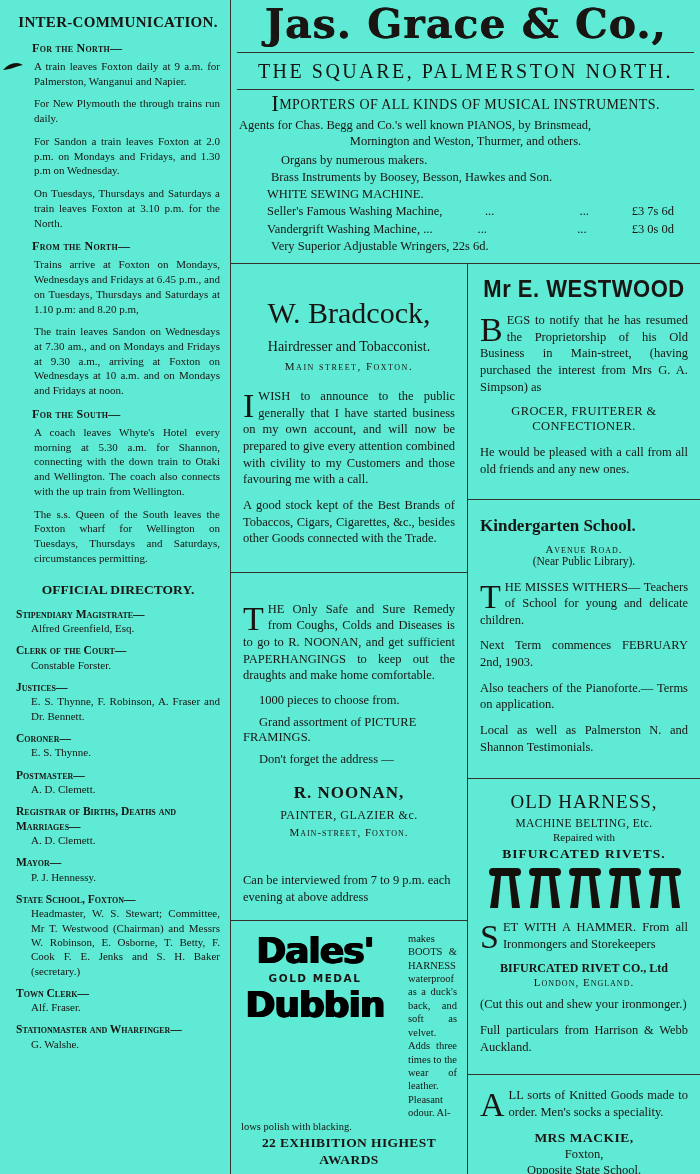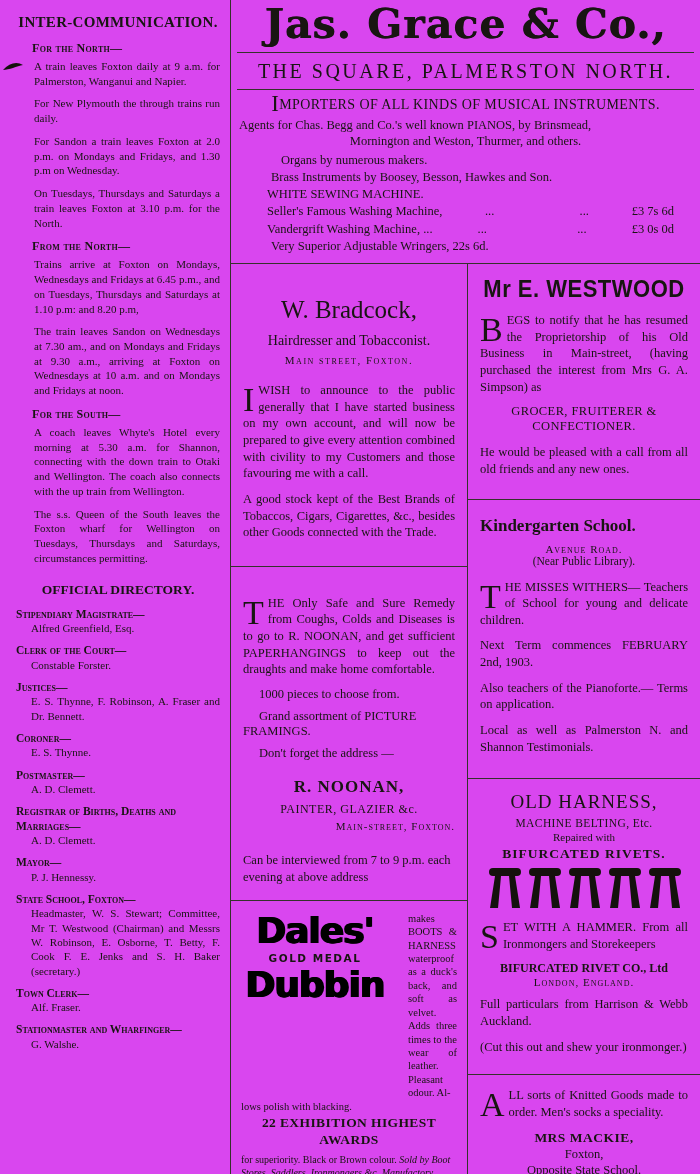--- a/index.html
+++ b/index.html
@@ -1,18 +1,18 @@
 <!DOCTYPE html>
 <html><head>
 <meta charset="utf-8">
 <style>
   html,body { margin:0; padding:0; background:#e8e4d8; }
   .page {
     position:relative; width:700px; height:1174px; overflow:hidden;
-    background:#d946ef; color:#181512;
+    background:#5eead4; color:#181512;
     font-family:"Liberation Serif", serif;
     display:flex; box-sizing:border-box;
   }
   .vdiv { width:1px; background:#35322c; flex:0 0 1px; }
   .hrule { border-top:1px solid #35322c; margin:0 -10px; }
 
   
   .col-left { width:230px; flex:0 0 230px; padding:8px 10px 0 16px; box-sizing:border-box; }
   .lc-title { text-align:center; font-size:15px; font-weight:bold; letter-spacing:.3px; margin:6px 0 10px; }
   .lc-head { font-weight:bold; font-size:12px; font-variant:small-caps; letter-spacing:.3px; margin:9px 16px 3px; }
@@ -44,30 +44,30 @@
 
   .two-cols { flex:1; display:flex; min-height:0; }
   .col-mid { flex:1; padding:0 10px; box-sizing:border-box; min-width:0; }
   .col-right { width:232px; flex:0 0 232px; padding:0 10px; box-sizing:border-box; }
 
   .ad-para { font-size:12.5px; line-height:1.33; text-align:justify; margin:0 0 9px; }
   .dropcap { float:left; font-size:34px; line-height:.8; padding:4px 4px 0 0; }
 
   
   .brad { padding:32px 2px 16px; }
-  .brad-name { text-align:center; font-size:25px; margin:0 0 9px; }
+  .brad-name { text-align:center; font-size:30px; margin:0 0 9px; }
   .brad-occ { text-align:center; font-size:14px; margin:0 0 5px; }
   .brad-addr { text-align:center; font-size:11px; font-variant:small-caps; letter-spacing:1.5px; margin-bottom:16px; }
 
   
   .noonan { padding:28px 2px 14px; }
   .n-line { font-size:12.5px; margin:0 0 7px; text-indent:16px; }
   .noonan-name { text-align:center; font-weight:bold; font-size:17px; letter-spacing:1px; margin:16px 0 5px; }
   .noonan-occ { text-align:center; font-size:12px; letter-spacing:.5px; margin-bottom:3px; }
-  .noonan-addr { text-align:right; font-size:11px; font-variant:small-caps; letter-spacing:1px; margin-bottom:20px; }
+  .noonan-addr { text-align:center; font-size:11px; font-variant:small-caps; letter-spacing:1px; margin-bottom:34px; }
   .noonan-hours { font-size:12.5px; line-height:1.35; margin-top:16px; }
 
   
   .dales { padding:10px 0 0; }
   .dales-top { display:flex; gap:19px; }
   .dales-brandbox { width:148px; flex:0 0 148px; text-align:center; padding-top:2px; }
   .dales-brand { font-family:"DejaVu Sans", sans-serif; font-weight:bold; font-size:36px; letter-spacing:-1px;
                  line-height:1; color:#000; text-shadow:.9px 0 #000, -.9px 0 #000; }
   .dales-goldmedal { font-family:"DejaVu Sans", sans-serif; font-size:10.5px; font-weight:bold; letter-spacing:1.5px; margin:3px 0; }
   .dales-side { flex:1; font-size:10.5px; line-height:1.28; text-align:justify; padding-top:1px; }
@@ -326,22 +326,22 @@
                 <polygon points="9,10 15,10 12,42 4,42"></polygon>
                 <polygon points="23,10 29,10 34,42 26,42"></polygon>
               </g>
             </g>
           </svg>
           <p class="ad-para">
             <span class="dropcap">S</span><span>ET WITH A HAMMER.  From all Ironmongers and Storekeepers</span>
           </p>
           <div class="harness-co">BIFURCATED RIVET CO., Ltd</div>
           <div class="harness-loc">London, England.</div>
+          <p class="ad-para">(Cut this out and shew your ironmonger.)</p>
           <p class="ad-para">Full particulars from Harrison &amp; Webb Auckland.</p>
-          <p class="ad-para">(Cut this out and shew your ironmonger.)</p>
         </section>
 
         <div class="hrule"></div>
 
         <section class="mackie">
           <p class="ad-para">
             <span class="dropcap">A</span><span>LL sorts of Knitted Goods made to order.  Men's socks a speciality.</span>
           </p>
           <div class="mackie-name">MRS MACKIE,</div>
           <div class="mackie-addr">Foxton,</div>

